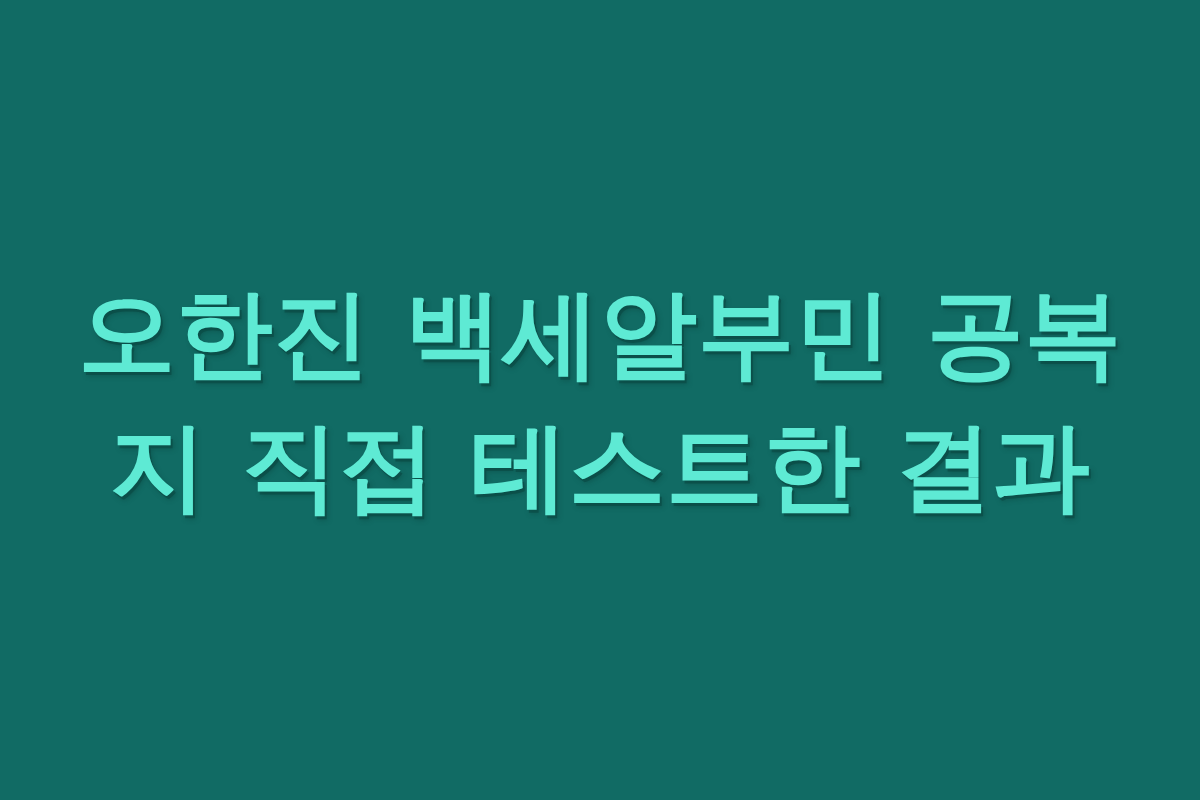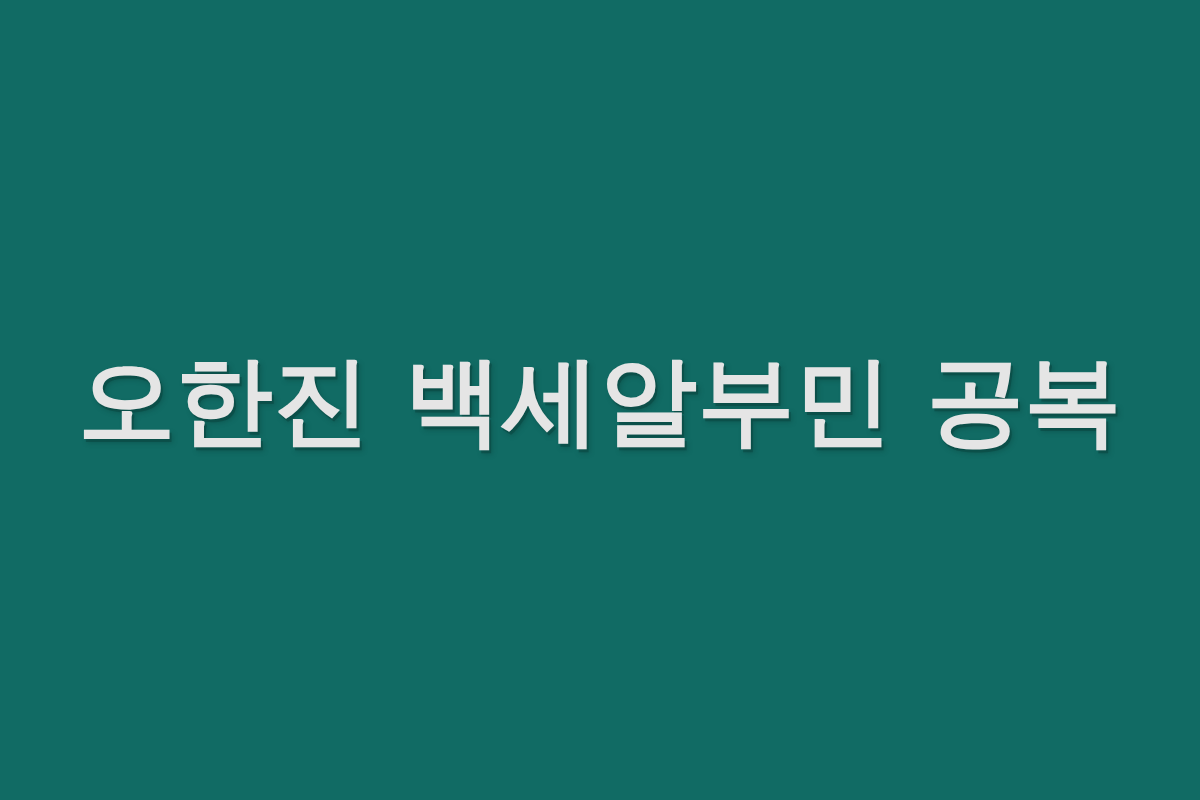--- a/index.html
+++ b/index.html
@@ -48,16 +48,17 @@
 
   .headline .line {
     display: block;
     white-space: nowrap;
   }
 </style>
 </head>
 <body>
 
 <div class="banner" style="background: rgb(17, 107, 100);">
-  <h1 class="headline" style="color: #e5e5e5;">
+  <h1 class="headline" style="color: #5eead4;">
     <span class="line">오한진 백세알부민 공복</span>
+    <span class="line">지 직접 테스트한 결과</span>
   </h1>
 </div>
 
 </body></html>

